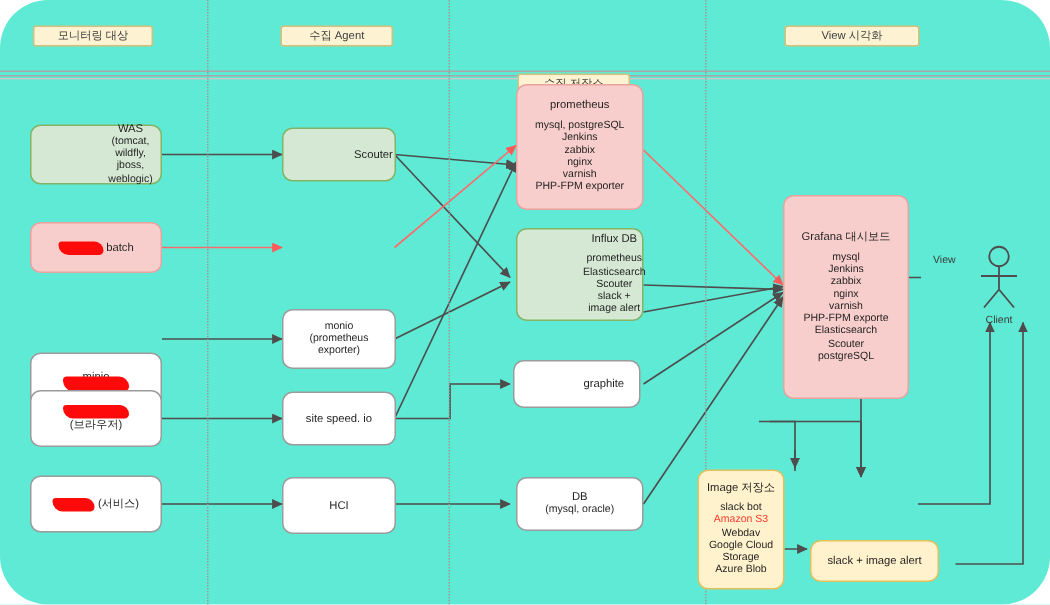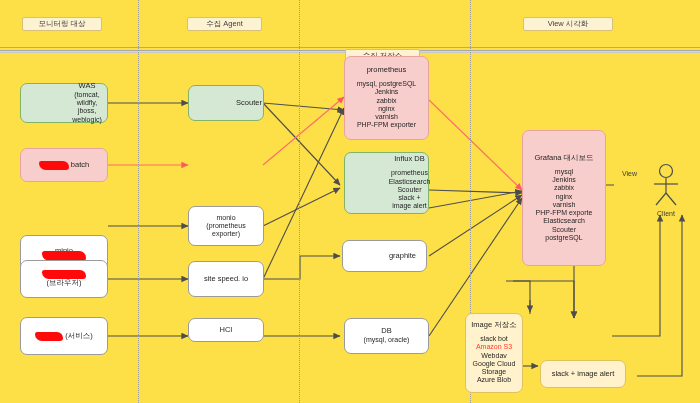--- a/index.html
+++ b/index.html
@@ -1,17 +1,17 @@
 <!DOCTYPE html>
 <html><head>
 <meta charset="utf-8">
 <style>
   html,body{margin:0;padding:0;background:#ffffff;}
   body{font-family:"Liberation Sans","DejaVu Sans",sans-serif;}
-  #canvas{position:relative;width:700px;height:403px;background:#fde047;overflow:hidden;}
+  #canvas{position:relative;width:700px;height:403px;background:#5eead4;overflow:hidden;border-radius:32px;}
   #wires{position:absolute;left:0;top:0;width:700px;height:403px;}
   .node{position:absolute;box-sizing:border-box;display:flex;flex-direction:column;
         align-items:center;justify-content:center;text-align:center;border-radius:7px;
         color:#1f1f1f;line-height:1.18;}
   .hdr{position:absolute;box-sizing:border-box;background:#fdf3d3;border:1px solid #d7c07a;
        border-radius:2px;display:flex;align-items:center;justify-content:center;
        font-size:7.5px;color:#3c3c3c;height:14px;}
   .green{background:#d5e8d4;border:1px solid #82b366;padding-left:46px;}
   .pink{background:#f8cecc;border:1px solid #e8a3a0;}
   .white{background:#ffffff;border:1px solid #9b9b9b;}
@@ -143,21 +143,21 @@
   <div class="node white" style="left:188px;top:206px;width:76px;height:40px;">
     <div class="sub" style="white-space:pre-line;">monio
 (prometheus
 exporter)</div>
   </div>
 
   <div class="node white" style="left:188px;top:261px;width:76px;height:36px;">
     <div class="title">site speed. io</div>
   </div>
 
-  <div class="node white" style="left:188px;top:318px;width:76px;height:24px;align-items:center;">
+  <div class="node white" style="left:188px;top:318px;width:76px;height:38px;align-items:center;">
     <div class="title">HCI</div>
   </div>
 
   <div class="node pink" style="left:344px;top:56px;width:85px;height:84px;">
     <div class="title">prometheus</div>
     <div class="gap"></div>
     <div class="sub">mysql, postgreSQL</div>
     <div class="sub">Jenkins</div>
     <div class="sub">zabbix</div>
     <div class="sub">nginx</div>

